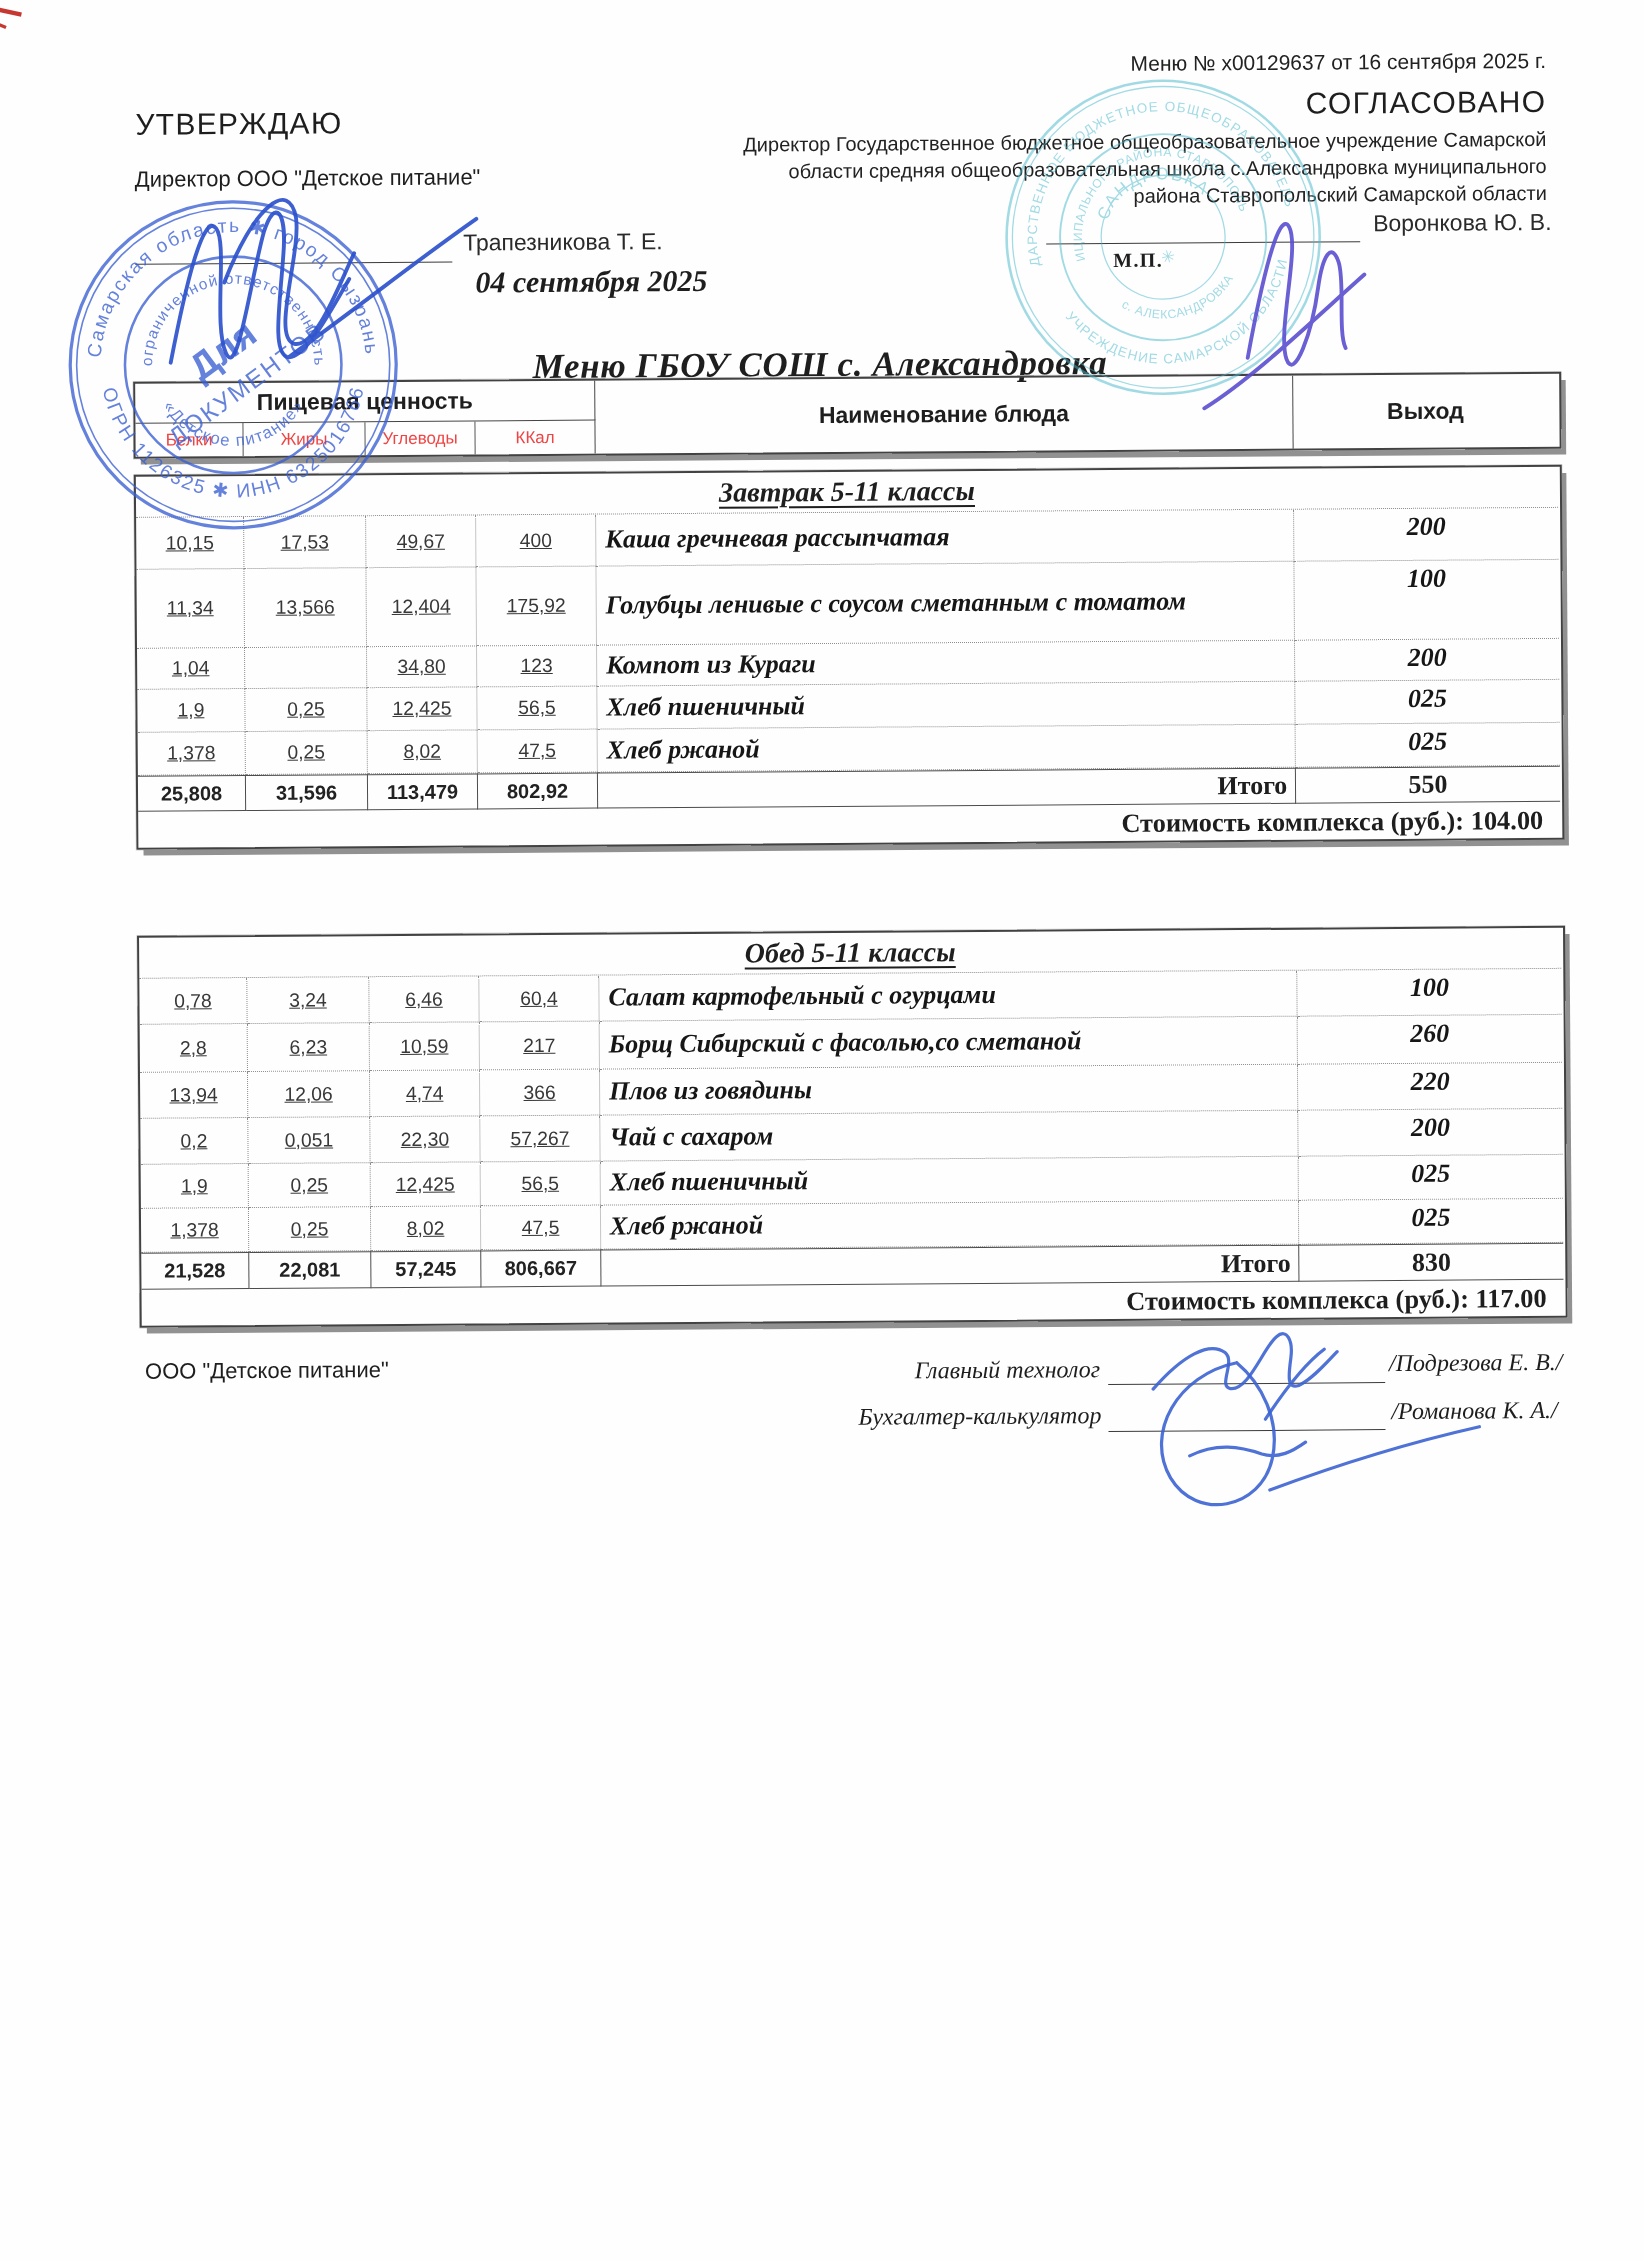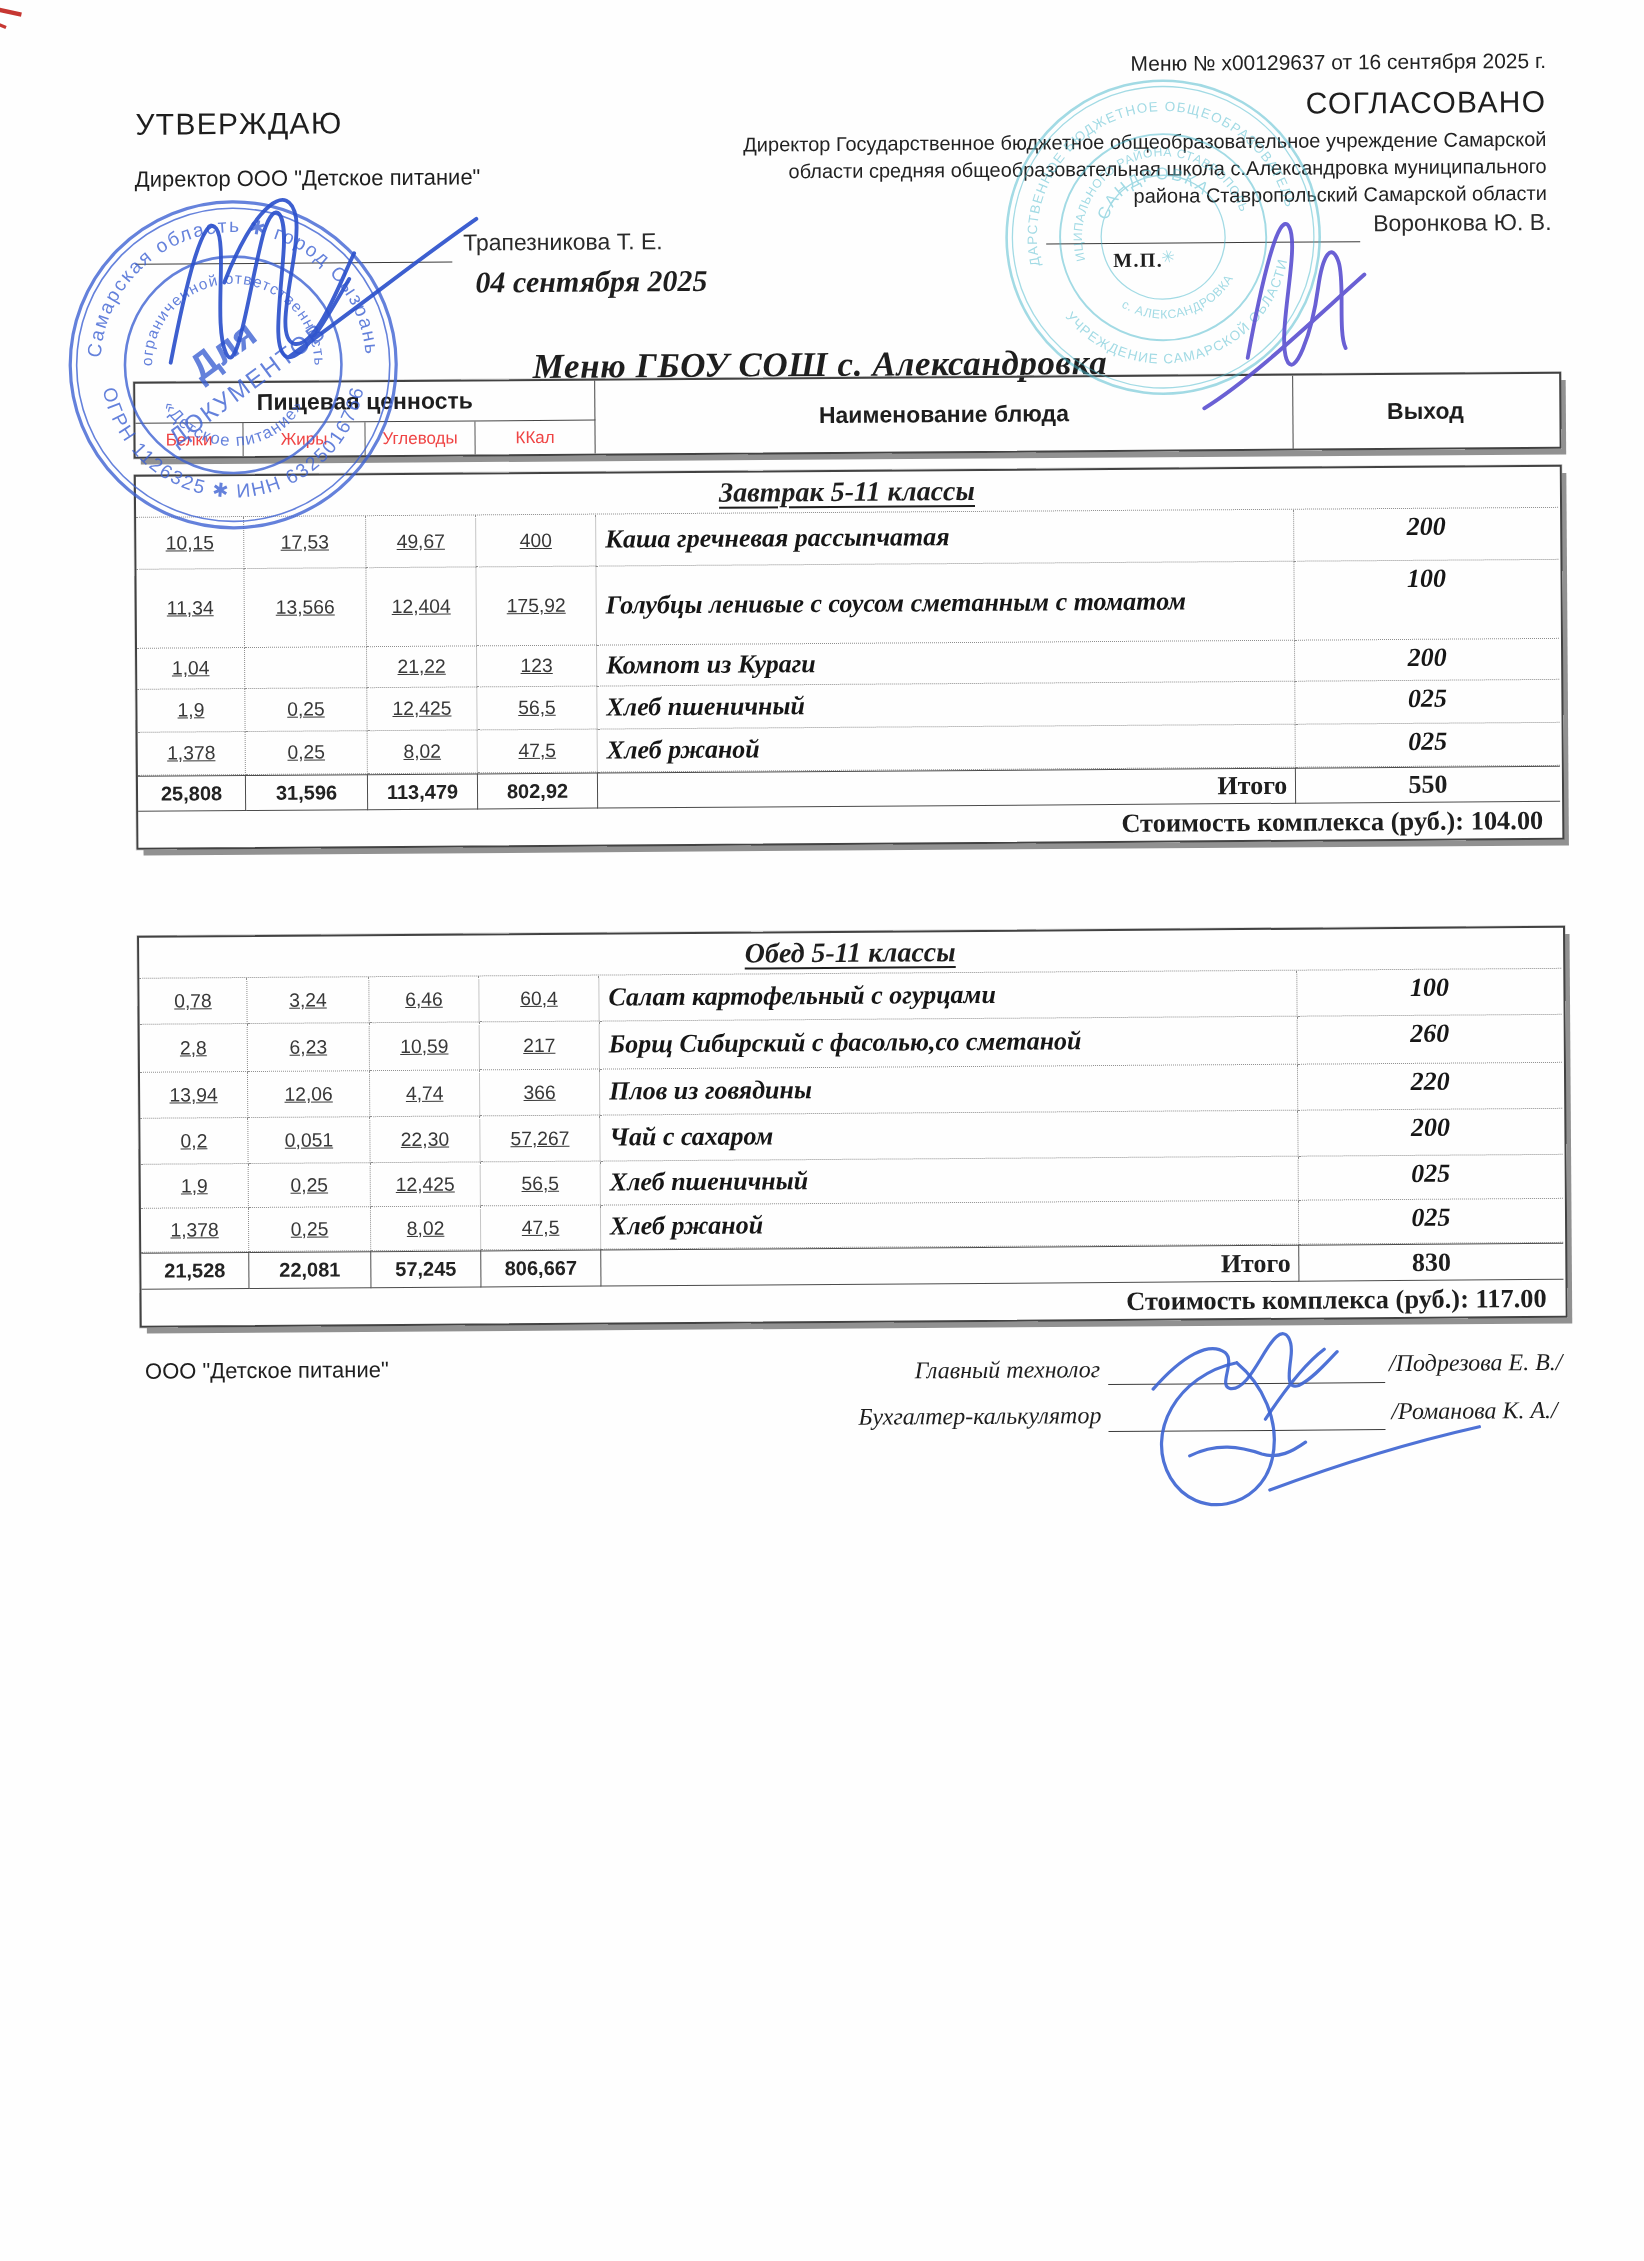--- a/index.html
+++ b/index.html
@@ -111,21 +111,21 @@
 
     <div class="cell num b-r1">11,34</div>
     <div class="cell num b-r1">13,566</div>
     <div class="cell num b-r1">12,404</div>
     <div class="cell num b-r1">175,92</div>
     <div class="cell dish b-r1">Голубцы ленивые с соусом сметанным с томатом</div>
     <div class="cell out b-r1">100</div>
 
     <div class="cell num b-r2">1,04</div>
     <div class="cell num b-r2"></div>
-    <div class="cell num b-r2">21,22</div>
+    <div class="cell num b-r2">34,80</div>
     <div class="cell num b-r2">123</div>
     <div class="cell dish b-r2">Компот из Кураги</div>
     <div class="cell out b-r2">200</div>
 
     <div class="cell num b-r3">1,9</div>
     <div class="cell num b-r3">0,25</div>
     <div class="cell num b-r3">12,425</div>
     <div class="cell num b-r3">56,5</div>
     <div class="cell dish b-r3">Хлеб пшеничный</div>
     <div class="cell out b-r3">025</div>

